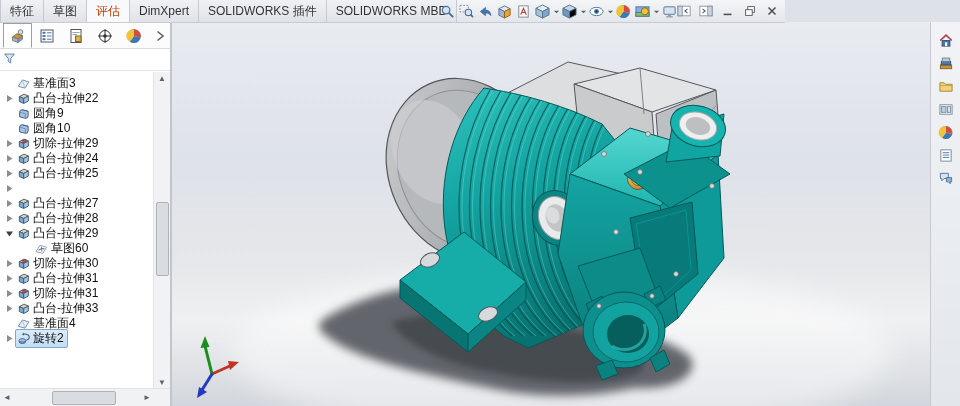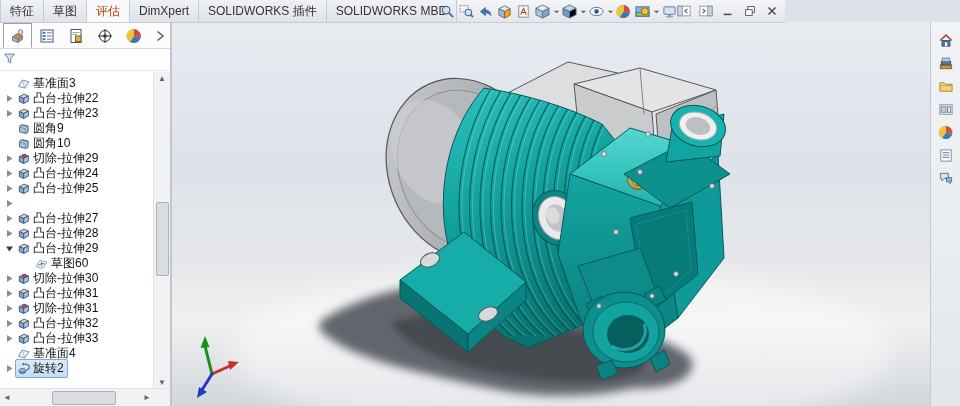--- a/index.html
+++ b/index.html
@@ -291,35 +291,20 @@
         <span class="rowbody">
           <span class="ticon"><svg viewBox="0 0 14 14">
               <polygon points="2.5,5 7.5,2.3 12.2,4.3 7.2,7" fill="#E8D29A" stroke="#3A5A80"></polygon>
               <polygon points="2.5,5 7.2,7 7.2,12.3 2.5,10.3" fill="#7FA6CC" stroke="#3A5A80"></polygon>
               <polygon points="7.2,7 12.2,4.3 12.2,9.8 7.2,12.3" fill="#A9C4E0" stroke="#3A5A80"></polygon>
             </svg></span>
           <span class="tlabel">凸台-拉伸22</span>
         </span>
       </div>
       <div class="trow">
-        <span class="texp">
-          <svg viewBox="0 0 9 9">
-            <polygon points="2,1 7.5,4.5 2,8" fill="#8A8E93"></polygon>
-          </svg>
-        </span>
-        <span class="rowbody">
-          <span class="ticon"><svg viewBox="0 0 14 14">
-              <polygon points="2.5,5 7.5,2.3 12.2,4.3 7.2,7" fill="#E8D29A" stroke="#3A5A80"></polygon>
-              <polygon points="2.5,5 7.2,7 7.2,12.3 2.5,10.3" fill="#7FA6CC" stroke="#3A5A80"></polygon>
-              <polygon points="7.2,7 12.2,4.3 12.2,9.8 7.2,12.3" fill="#A9C4E0" stroke="#3A5A80"></polygon>
-            </svg></span>
-          <span class="tlabel">凸台-拉伸23</span>
-        </span>
-      </div>
-      <div class="trow">
         <span class="texp"></span>
         <span class="rowbody">
           <span class="ticon"><svg viewBox="0 0 14 14">
               <path d="M2.8 5.6 Q2.8 2.8 5.8 3 L12 4.6 L12 9.6 Q12 12.4 9.2 12.2 L2.8 10.6 Z" fill="#A9C4E0" stroke="#3A5A80"></path>
               <path d="M5.8 3 Q9 3.8 12 4.6" fill="none" stroke="#3A5A80" stroke-width="0.7"></path>
               <path d="M2.8 5.6 Q6 6.4 9 7.2 L9 12" fill="none" stroke="#53729A" stroke-width="0.7"></path>
             </svg></span>
           <span class="tlabel">圆角9</span>
         </span>
       </div>
@@ -481,35 +466,20 @@
           </svg>
         </span>
         <span class="rowbody">
           <span class="ticon"><svg viewBox="0 0 14 14">
               <polygon points="2.5,5 7.5,2.3 12.2,4.3 7.2,7" fill="#CED8E2" stroke="#3A5A80"></polygon>
               <polygon points="2.5,5 7.2,7 7.2,12.3 2.5,10.3" fill="#7FA6CC" stroke="#3A5A80"></polygon>
               <polygon points="7.2,7 12.2,4.3 12.2,9.8 7.2,12.3" fill="#A9C4E0" stroke="#3A5A80"></polygon>
               <polygon points="5.5,3.6 9.8,2.8 9.8,5.6 5.9,6.4" fill="#C45548" stroke="#7A2F26" stroke-width="0.6"></polygon>
             </svg></span>
           <span class="tlabel">切除-拉伸31</span>
-        </span>
-      </div>
-      <div class="trow">
-        <span class="texp">
-          <svg viewBox="0 0 9 9">
-            <polygon points="2,1 7.5,4.5 2,8" fill="#8A8E93"></polygon>
-          </svg>
-        </span>
-        <span class="rowbody">
-          <span class="ticon"><svg viewBox="0 0 14 14">
-              <polygon points="2.5,5 7.5,2.3 12.2,4.3 7.2,7" fill="#E8D29A" stroke="#3A5A80"></polygon>
-              <polygon points="2.5,5 7.2,7 7.2,12.3 2.5,10.3" fill="#7FA6CC" stroke="#3A5A80"></polygon>
-              <polygon points="7.2,7 12.2,4.3 12.2,9.8 7.2,12.3" fill="#A9C4E0" stroke="#3A5A80"></polygon>
-            </svg></span>
-          <span class="tlabel">凸台-拉伸32</span>
         </span>
       </div>
       <div class="trow">
         <span class="texp">
           <svg viewBox="0 0 9 9">
             <polygon points="2,1 7.5,4.5 2,8" fill="#8A8E93"></polygon>
           </svg>
         </span>
         <span class="rowbody">
           <span class="ticon"><svg viewBox="0 0 14 14">

